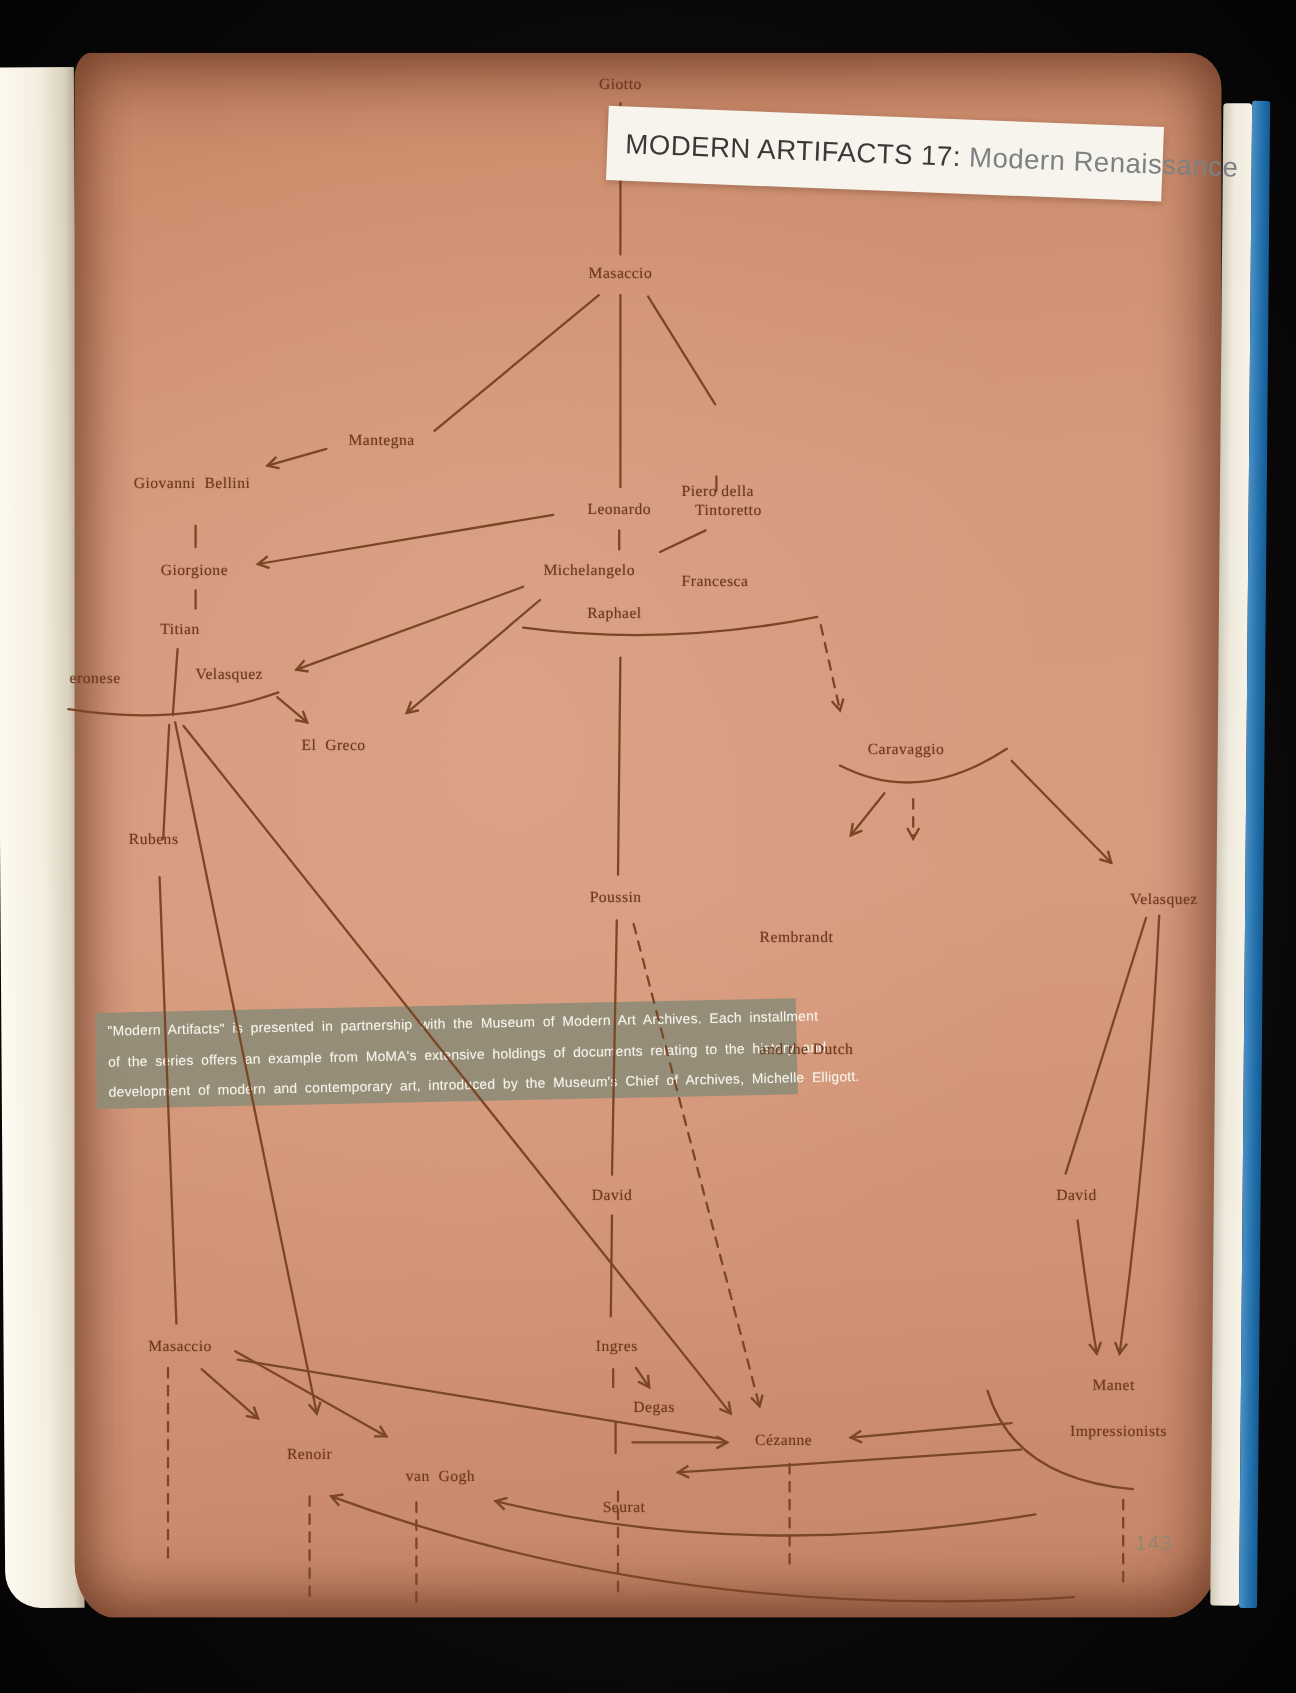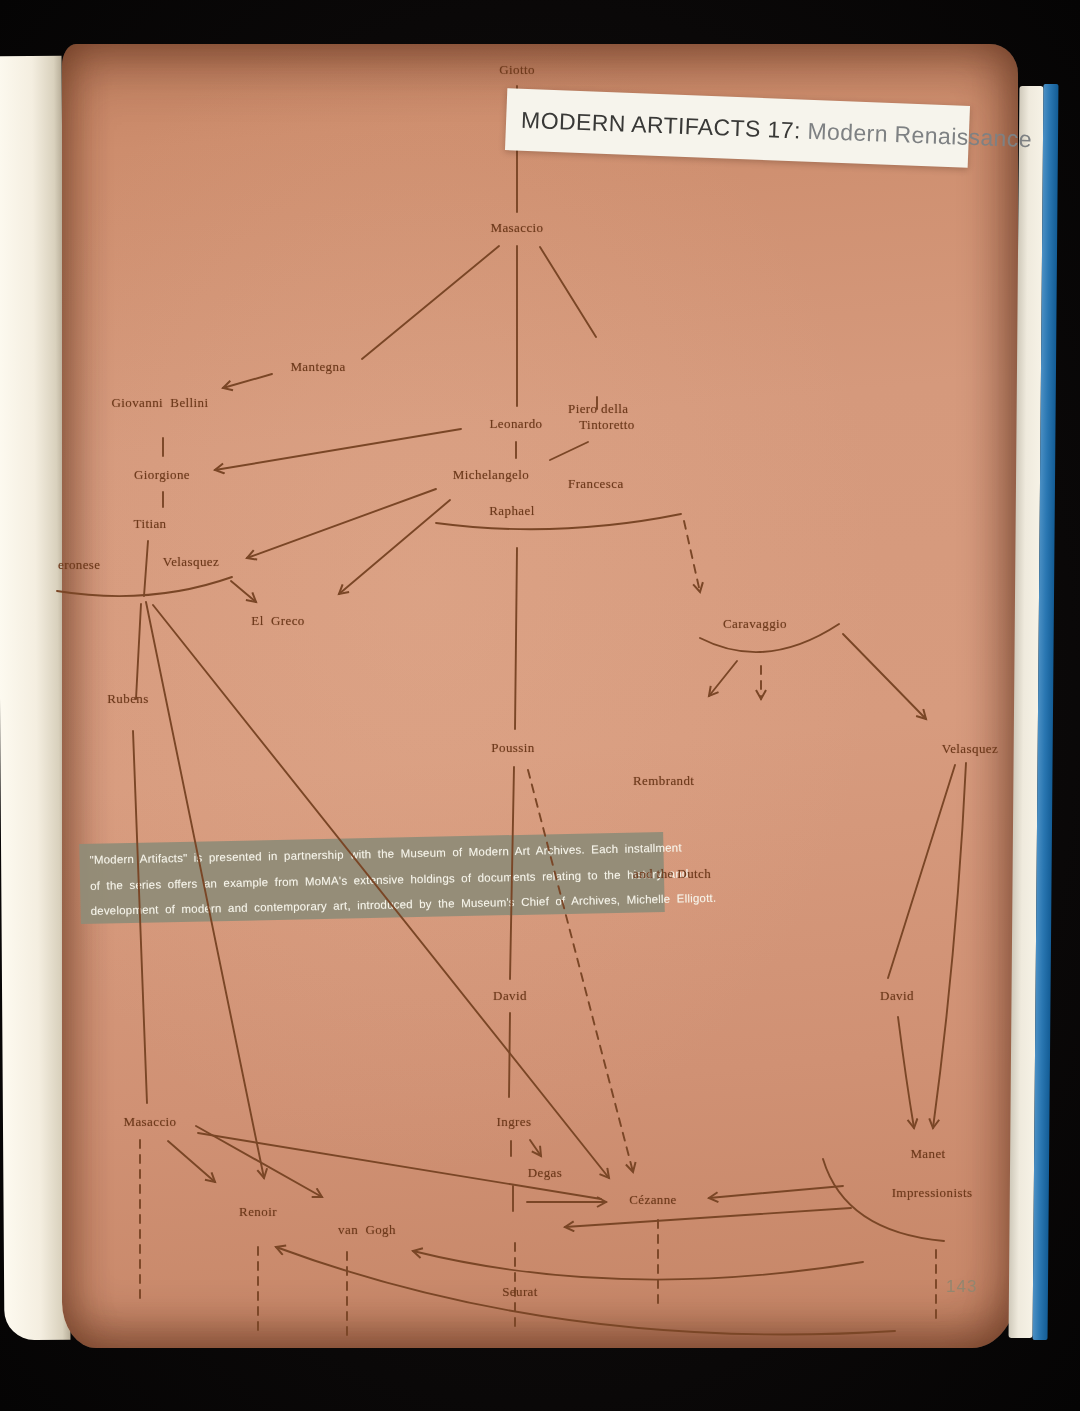--- a/index.html
+++ b/index.html
@@ -162,21 +162,21 @@
     <div>and the Dutch</div>
   </div>
   <div class="artist" style="left:970px;top:749px">Velasquez</div>
   <div class="artist" style="left:510px;top:996px">David</div>
   <div class="artist" style="left:897px;top:996px">David</div>
   <div class="artist" style="left:150px;top:1122px">Masaccio</div>
   <div class="artist" style="left:514px;top:1122px">Ingres</div>
   <div class="artist" style="left:545px;top:1173px">Degas</div>
   <div class="artist" style="left:258px;top:1212px">Renoir</div>
   <div class="artist" style="left:367px;top:1230px">van  Gogh</div>
-  <div class="artist" style="left:520px;top:1292px">Seurat</div>
+  <div class="artist" style="left:520px;top:1256px">Seurat</div>
   <div class="artist" style="left:653px;top:1200px">Cézanne</div>
   <div class="artist" style="left:928px;top:1154px">Manet</div>
   <div class="artist" style="left:932px;top:1193px">Impressionists</div>
 
   <div class="page-num">143</div>
 
   <div class="title-label">
     <span class="title-prefix">MODERN ARTIFACTS 17:</span><span class="title-suffix"> Modern Renaissance</span>
   </div>
 

